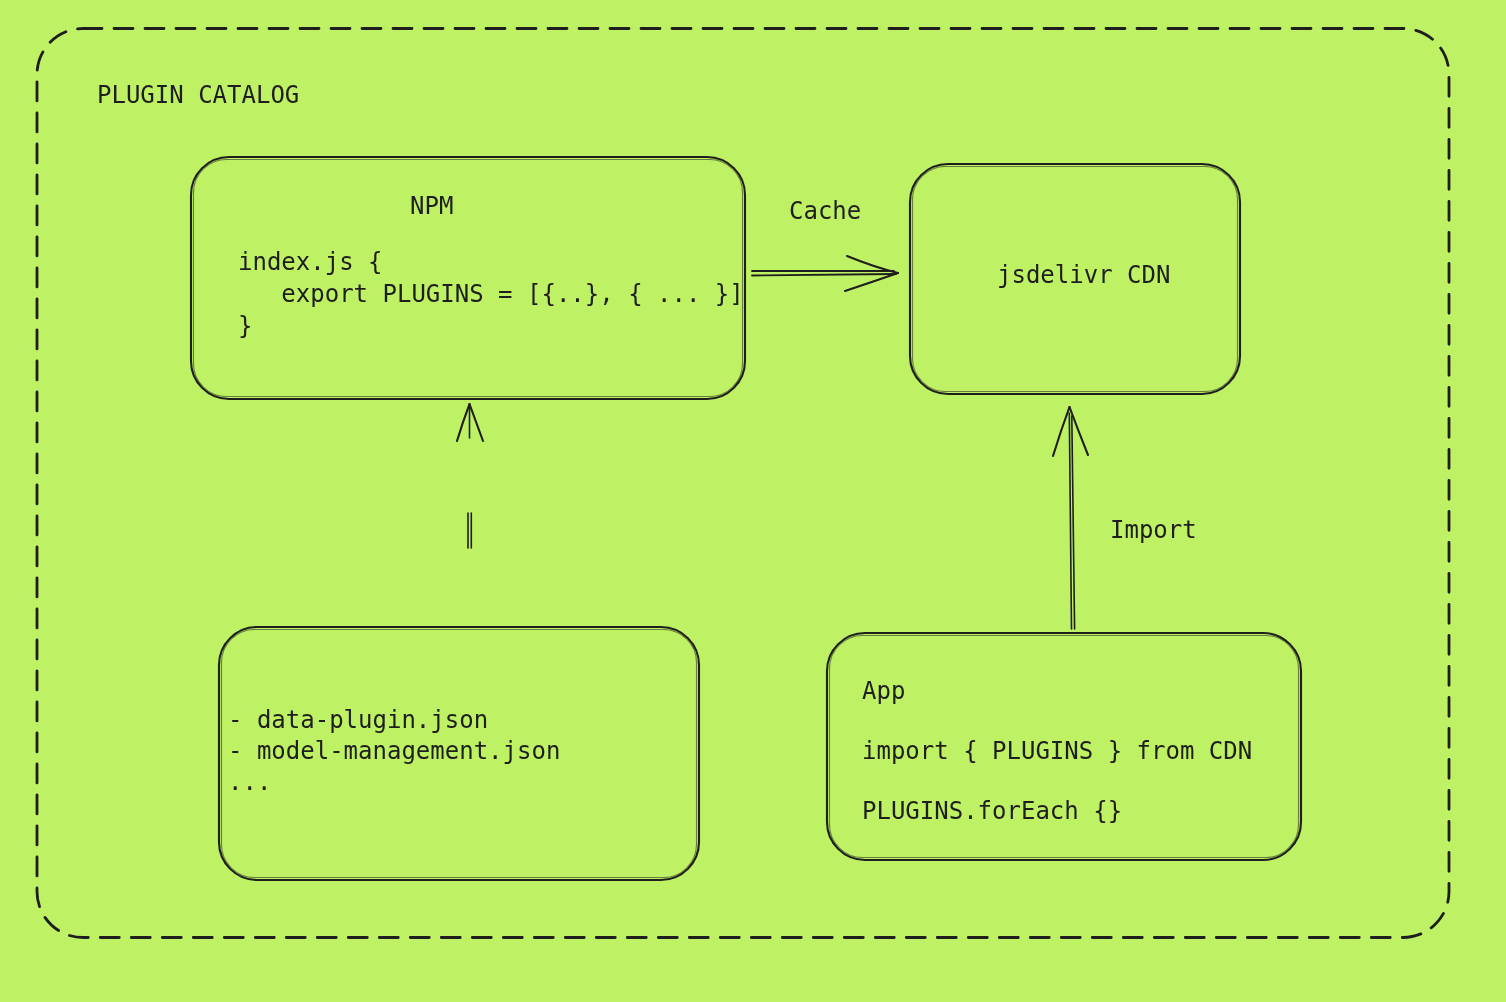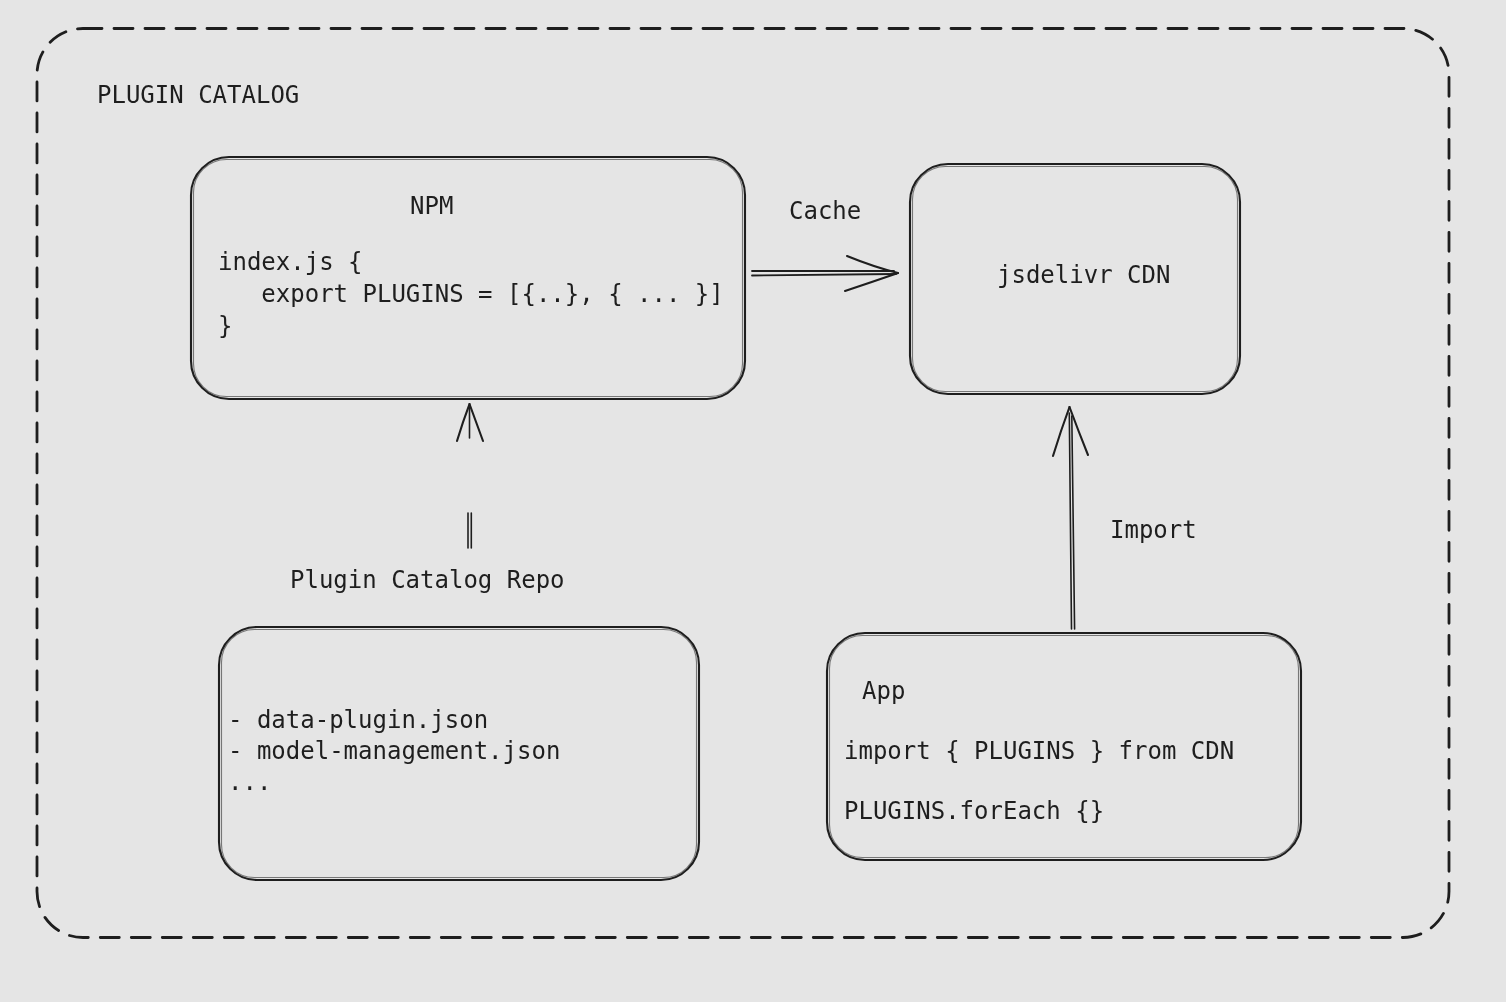--- a/index.html
+++ b/index.html
@@ -4,42 +4,42 @@
 <style>
   html, body {
     margin: 0;
     padding: 0;
     background: #ffffff;
   }
   .canvas {
     position: relative;
     width: 1506px;
     height: 1002px;
-    background: #e5e5e5;
+    background: #bef264;
     font-family: "DejaVu Sans Mono", "Liberation Mono", monospace;
     color: #1e1e1e;
     overflow: hidden;
   }
   .artwork {
     position: absolute;
     left: 0;
     top: 0;
     width: 1506px;
     height: 1002px;
   }
   .txt {
     position: absolute;
     white-space: pre;
     font-size: 24px;
     line-height: 31px;
     color: #1e1e1e;
   }
   .txt.center { text-align: center; }
   .lh30 { line-height: 30px; }
-  .lh32 { line-height: 32px; }
+  .lh32 { line-height: 32px; margin-left: 20px; }
 </style>
 </head>
 <body>
 
 <div class="canvas">
 
   <svg class="artwork" viewBox="0 0 1506 1002" xmlns="http://www.w3.org/2000/svg">
     <g fill="none" stroke="#1e1e1e" stroke-width="2.1" stroke-linecap="round" stroke-linejoin="round">
 
       <rect x="37" y="28.5" width="1412" height="909" rx="46" stroke-width="2.8" stroke-dasharray="19 12"></rect>
@@ -93,25 +93,24 @@
   <div class="txt" style="left:410px; top:191px;">NPM</div>
   <div class="txt lh32" style="left:218px; top:246px;">index.js {
    export PLUGINS = [{..}, { ... }]
 }</div>
 
   <div class="txt" style="left:789px; top:196px;">Cache</div>
 
   <div class="txt" style="left:985px; top:260px;margin-left:12px;">jsdelivr CDN</div>
 
 
-  <div class="txt" style="left:290px; top:565px;">Plugin Catalog Repo</div>
   <div class="txt" style="left:228px; top:705px;">- data-plugin.json
 - model-management.json
 ...</div>
 
   <div class="txt" style="left:1110px; top:515px;text-align:right;">Import</div>
 
   <div class="txt" style="left:862px; top:676px;text-align:right;">App</div>
-  <div class="txt lh30" style="left:844px; top:736px;">import { PLUGINS } from CDN
+  <div class="txt lh30" style="left:862px; top:736px;">import { PLUGINS } from CDN
 
 PLUGINS.forEach {}</div>
 
 </div>
 
 </body></html>

